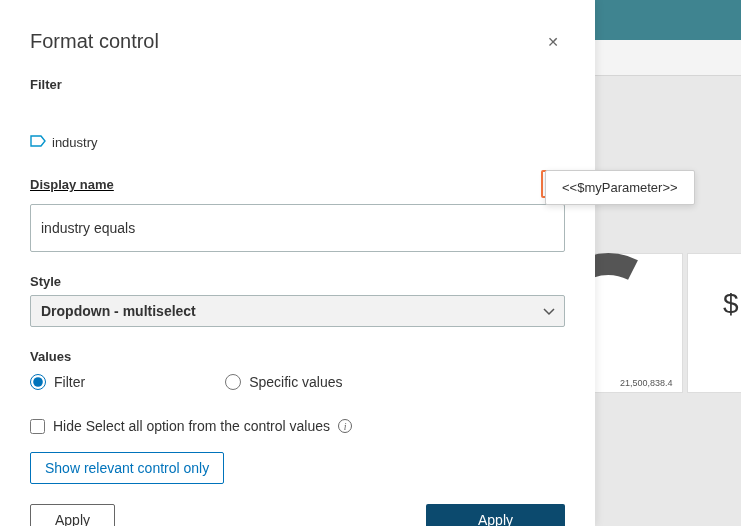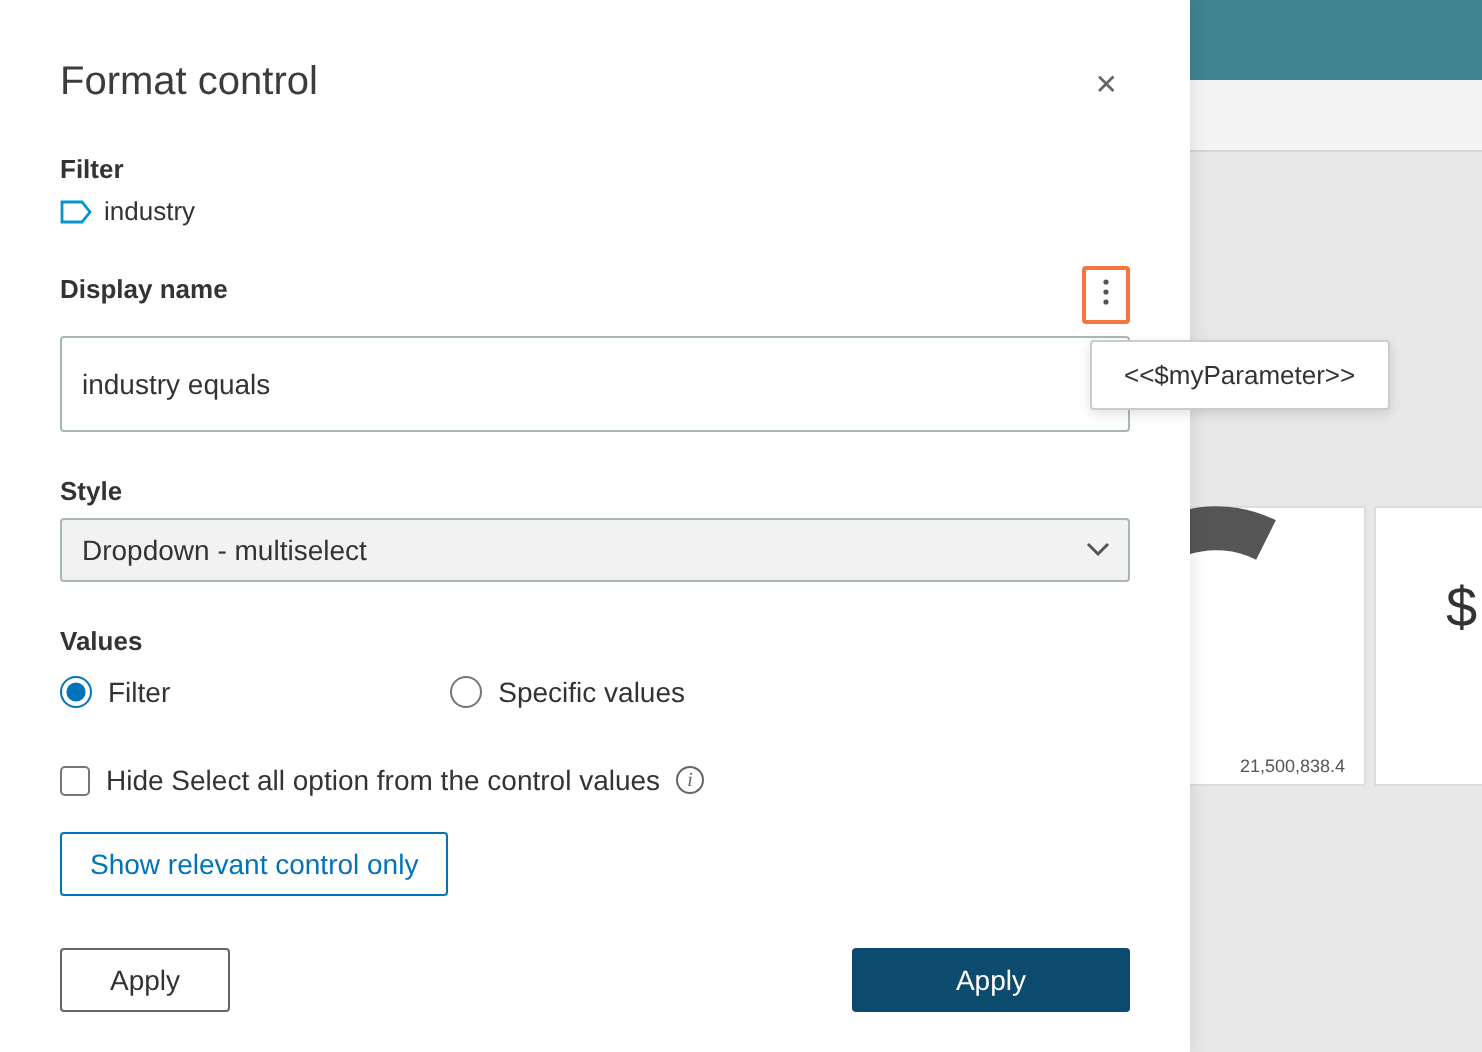--- a/index.html
+++ b/index.html
@@ -22,40 +22,40 @@
       box-shadow: 2px 0 8px rgba(0,0,0,0.08);
       display: flex; flex-direction: column;
     }
     
     .panel-header { display: flex; justify-content: space-between; align-items: center; margin-bottom: 24px; }
     .panel-title { font-size: 20px; font-weight: 400; color: #3c3c3c; }
     .close-btn { background: none; border: none; font-size: 14px; color: #666; cursor: pointer; padding: 2px 6px; }
     
     .section-label { font-size: 13px; font-weight: 600; color: #333; margin-bottom: 6px; }
     
-    .filter-pill { display: inline-flex; align-items: center; gap: 6px; margin-bottom: 20px; }
+    .filter-pill { display: inline-flex; align-items: flex-start; gap: 6px; margin-bottom: 20px; margin-top: 37px; }
     .filter-pill .tag-icon { width: 16px; height: 12px; display: inline-block; }
     .filter-pill .tag-icon svg { display: block; }
     .filter-pill .pill-text { font-size: 13px; color: #333; }
     
-    .display-row { display: flex; justify-content: space-between; align-items: center; margin-bottom: 6px; }
+    .display-row { display: flex; justify-content: space-between; align-items: flex-end; margin-bottom: 6px; text-decoration: underline; }
     .kebab-wrap { border: 2px solid #f4763f; border-radius: 2px; padding: 2px 2px; }
     .kebab { background: none; border: none; cursor: pointer; padding: 2px 6px; }
     .kebab svg { display: block; }
     
     .text-input {
       width: 100%; padding: 15px 10px; border: 1px solid #aab7b8; border-radius: 2px;
       font-size: 14px; color: #333; background: #fff;
     }
     
     .style-section { margin-top: 22px; }
     .select-wrap { position: relative; }
     .select-input {
       width: 100%; padding: 7px 10px; border: 1px solid #aab7b8; border-radius: 2px;
-      font-size: 14px; color: #333; background: #f2f2f2; appearance: none; cursor: pointer;
+      font-size: 14px; color: #333; background: #f2f2f2; appearance: none; cursor: pointer; font-weight: bold;
     }
     .select-chevron { position: absolute; right: 10px; top: 50%; transform: translateY(-50%); pointer-events: none; }
     
     .values-section { margin-top: 22px; }
     .radio-row { display: flex; gap: 140px; margin-top: 10px; align-items: center; }
     .radio-item { display: flex; align-items: center; gap: 8px; font-size: 14px; color: #333; cursor: pointer; }
     .radio-item input { width: 16px; height: 16px; accent-color: #0073bb; cursor: pointer; }
     
     .checkbox-row { display: flex; align-items: center; gap: 8px; margin-top: 28px; font-size: 14px; color: #333; }
     .checkbox-row input { width: 15px; height: 15px; cursor: pointer; }

